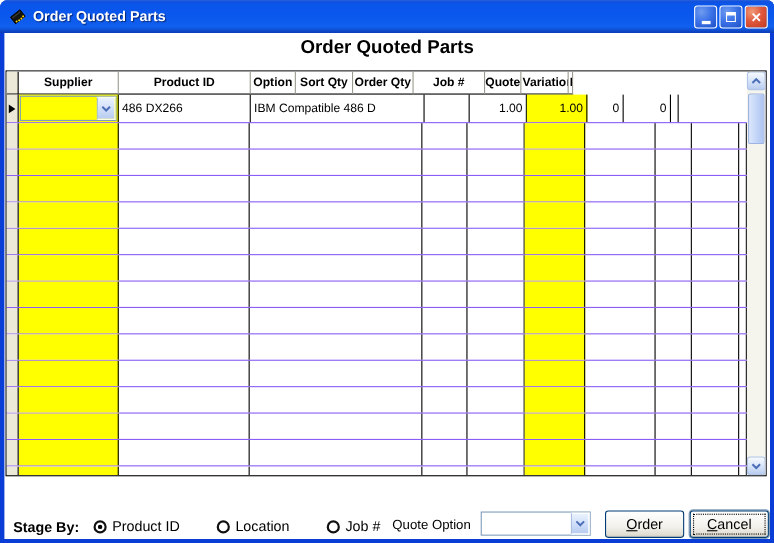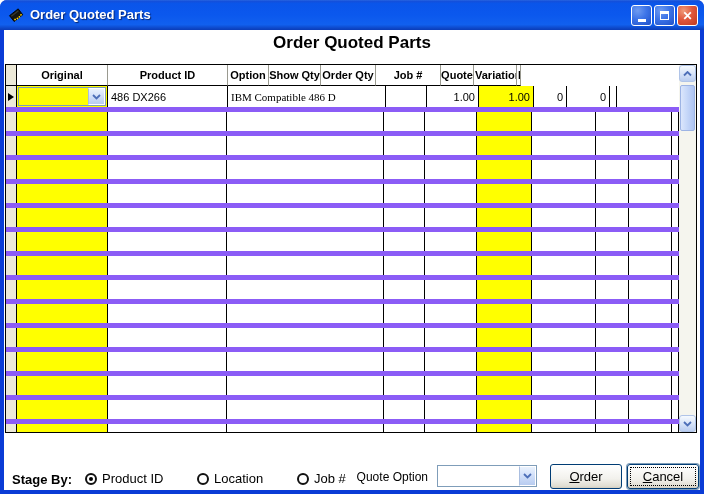--- a/index.html
+++ b/index.html
@@ -22,21 +22,21 @@
   .client{position:absolute;left:4px;top:30px;width:696px;height:460px;background:#fff;}
   .page-heading{position:absolute;left:0;top:3px;width:696px;text-align:center;font-size:17px;font-weight:bold;color:#000;margin:0;}
   
   #grid{position:absolute;left:1px;top:34px;width:692px;height:369px;border:1px solid #000;box-sizing:border-box;background:#fff;overflow:hidden;}
   .gridcols{position:relative;width:673px;}
   .hdr{display:flex;height:21px;background:#fff;}
   .hcell{box-sizing:border-box;height:21px;border-right:1px solid #9a9a90;border-bottom:1px solid #000;
     font-size:11px;font-weight:bold;color:#000;text-align:center;padding-top:4px;overflow:hidden;white-space:nowrap;}
   .hcell.hleft{text-align:left;padding-left:1px;}
   .hcell.rowhdrh{background:#ece9d8;border-right:1px solid #000;}
-  .grow{display:flex;box-sizing:border-box;border-bottom:5px solid #8b5cf6;}
+  .grow{display:flex;box-sizing:border-box;border-bottom:1px solid #8b5cf6;}
   .grow.partial{border-bottom:none;overflow:hidden;}
   .cell{box-sizing:border-box;border-right:1px solid #000;font-size:11px;color:#000;
     display:flex;align-items:center;padding:0 3px;overflow:hidden;white-space:nowrap;}
   .cell.ar{justify-content:flex-end;}
   .cell.yl{background:#ffff00;}
   .rowhdr{box-sizing:border-box;width:11px;background:#ece9d8;border-right:1px solid #000;position:relative;}
   .marker{position:absolute;left:2px;top:50%;margin-top:-4px;width:0;height:0;
     border-left:6px solid #000;border-top:4px solid transparent;border-bottom:4px solid transparent;}
   
   .combo{display:flex;box-sizing:border-box;border:1px solid #7f9db9;background:#fff;height:22px;}
@@ -102,24 +102,24 @@
     </div>
   </div>
 
   <div class="client">
     <h1 class="page-heading">Order Quoted Parts</h1>
 
     <div id="grid">
       <div class="gridcols" id="gridcols">
           <div class="hdr">
             <div class="hcell rowhdrh" style="width: 11px;"></div>
-            <div class="hcell" style="width: 91px;">Original</div>
+            <div class="hcell" style="width: 91px;">Supplier</div>
             <div class="hcell" style="width: 120px;">Product ID</div>
             <div class="hcell" style="width: 41px;">Option</div>
-            <div class="hcell" style="width: 52px;">Show Qty</div>
+            <div class="hcell" style="width: 52px;">Sort Qty</div>
             <div class="hcell" style="width: 55px;">Order Qty</div>
             <div class="hcell" style="width: 65px;">Job #</div>
             <div class="hcell" style="width: 33px;">Quote</div>
             <div class="hcell hleft" style="width: 43px;">Variation</div>
             <div class="hcell hleft" style="width: 4px;">D</div>
           </div>
           <div class="grow" style="height: 26px;">
             <div class="rowhdr">
               <span class="marker"></span>
             </div>
@@ -127,21 +127,21 @@
               <div class="combo yellow">
                 <span class="cval"></span>
                 <span class="cbtn">
                   <svg width="9" height="6" viewBox="0 0 9 6">
                     <polyline points="1,1 4.5,4.5 8,1" fill="none" stroke="#4d6fb8" stroke-width="1.8"></polyline>
                   </svg>
                 </span>
               </div>
             </div>
             <div class="cell" style="width: 120px;">486 DX266</div>
-            <div class="cell" style="width: 158px; font-family: Liberation Serif, serif;">IBM Compatible 486 D</div>
+            <div class="cell" style="width: 158px;">IBM Compatible 486 D</div>
             <div class="cell" style="width: 41px;"></div>
             <div class="cell ar" style="width: 52px;">1.00</div>
             <div class="cell ar yl" style="width: 55px;">1.00</div>
             <div class="cell ar" style="width: 33px;">0</div>
             <div class="cell ar" style="width: 43px;">0</div>
             <div class="cell" style="width: 4px;"></div>
           </div>
           <div class="grow" style="height: 24px;">
             <div class="rowhdr"></div>
             <div class="cell yl" style="width: 91px;"></div>

